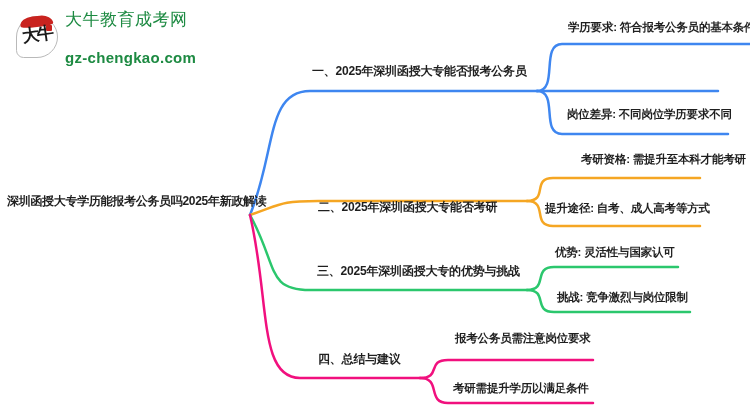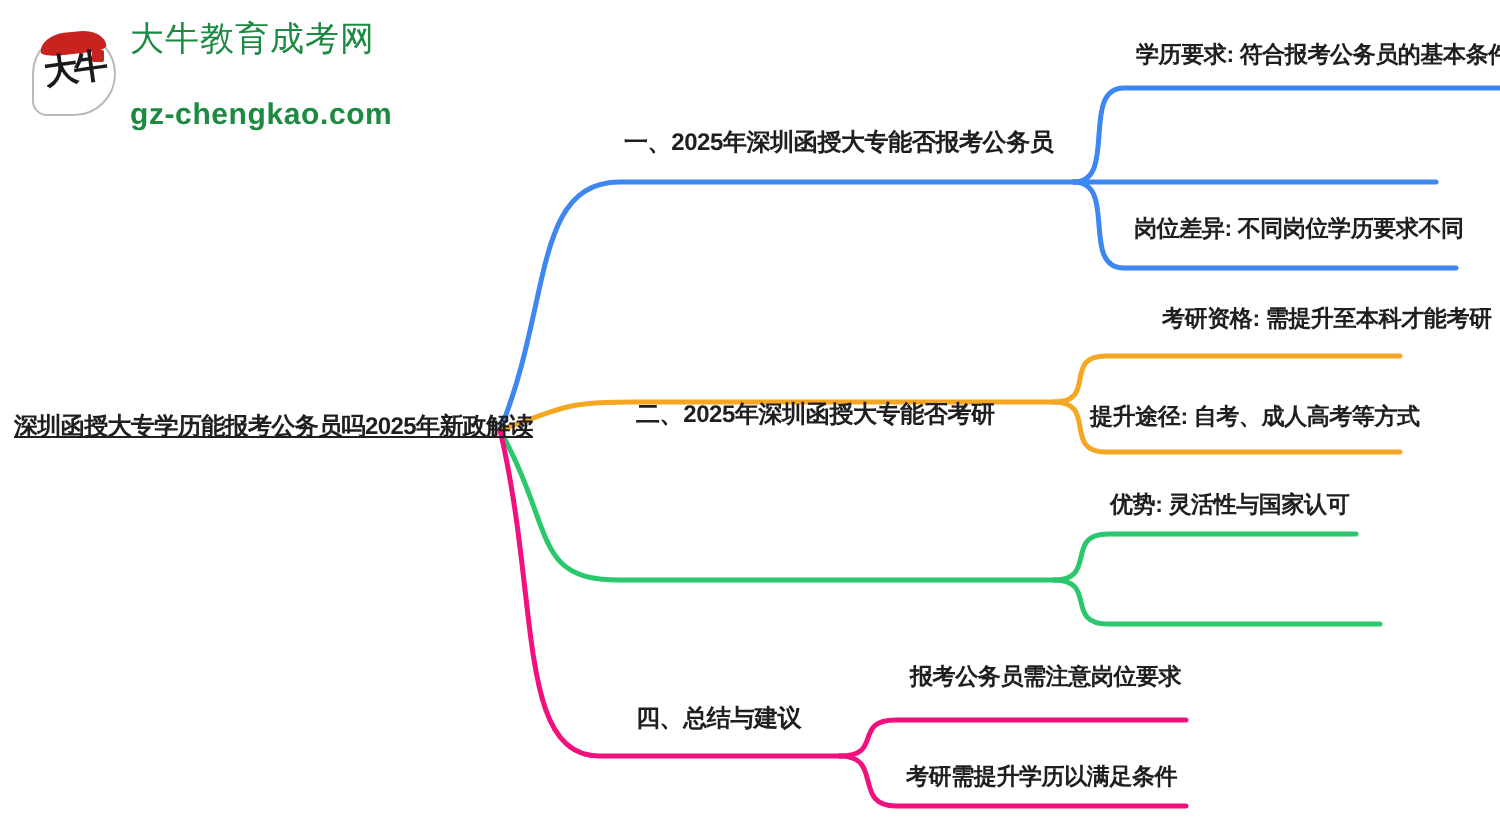--- a/index.html
+++ b/index.html
@@ -63,29 +63,31 @@
       <div class="logo-cap"></div>
       <div class="logo-chars">大牛</div>
       <div class="logo-seal"></div>
     </div>
     <div class="logo-text">
       <div class="logo-title">大牛教育成考网</div>
       <div class="logo-sub">gz-chengkao.com</div>
     </div>
   </div>
 
-  <div class="node root" style="left:7px;top:205px;text-decoration:underline;">深圳函授大专学历能报考公务员吗2025年新政解读</div>
+  <div class="node root" style="left:7px;top:193px;">深圳函授大专学历能报考公务员吗2025年新政解读</div>
 
   <div class="node t" style="left:312px;top:63px;">一、2025年深圳函授大专能否报考公务员</div>
   <div class="node s" style="left:568px;top:20px;">学历要求: 符合报考公务员的基本条件</div>
   <div class="node s" style="left:567px;top:107px;">岗位差异: 不同岗位学历要求不同</div>
 
   <div class="node t" style="left:318px;top:176px;margin-top:23px;">二、2025年深圳函授大专能否考研</div>
   <div class="node s" style="left:545px;top:152px;margin-left:36px;">考研资格: 需提升至本科才能考研</div>
   <div class="node s" style="left:545px;top:201px;">提升途径: 自考、成人高考等方式</div>
 
+  <div class="node t" style="left:317px;top:263px;">三、2025年深圳函授大专的优势与挑战</div>
   <div class="node s" style="left:555px;top:245px;">优势: 灵活性与国家认可</div>
+  <div class="node s" style="left:557px;top:290px;">挑战: 竞争激烈与岗位限制</div>
 
   <div class="node t" style="left:318px;top:351px;">四、总结与建议</div>
   <div class="node s" style="left:455px;top:331px;">报考公务员需注意岗位要求</div>
   <div class="node s" style="left:453px;top:381px;">考研需提升学历以满足条件</div>
 
 </div>
 
 </body></html>

